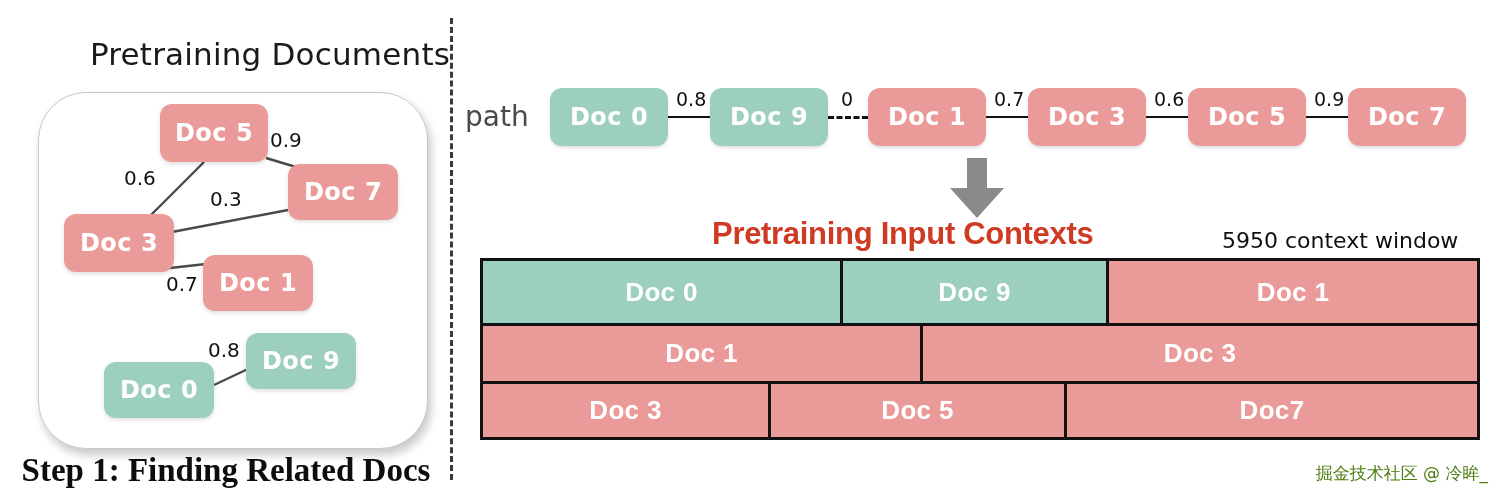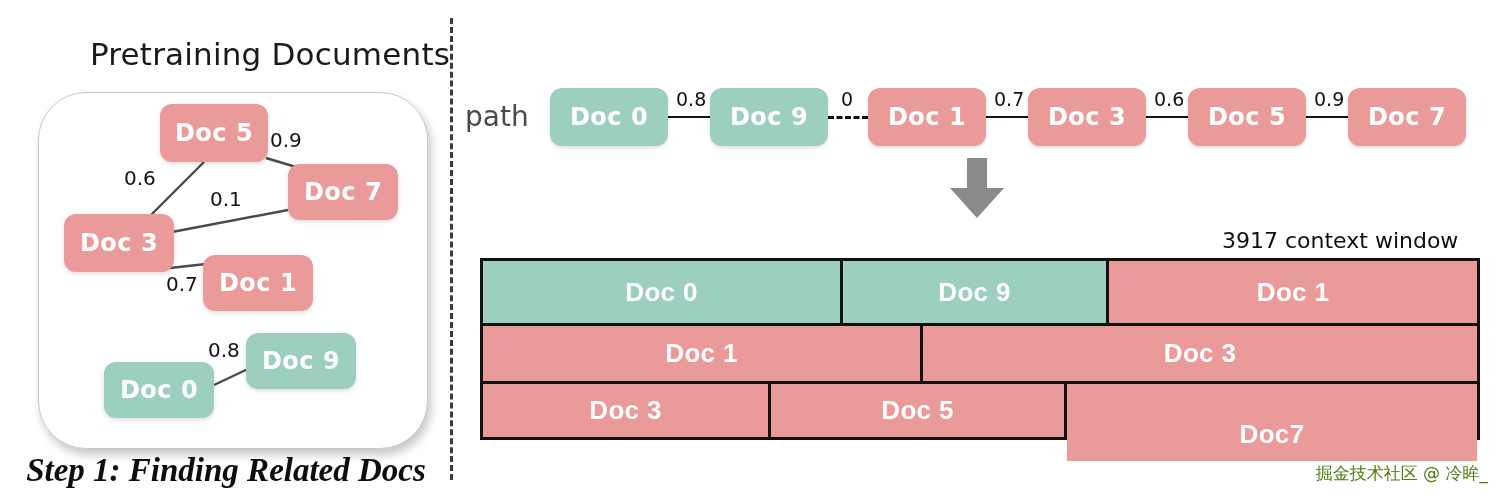--- a/index.html
+++ b/index.html
@@ -26,21 +26,21 @@
     letter-spacing:.5px;
   }
   .node.red{background:#eb9a9a;}
   .node.green{background:#9ccfbd;}
   .edge-label{
     position:absolute;font-family:"DejaVu Sans",sans-serif;font-size:20px;color:#121212;
     white-space:nowrap;
   }
   #step1-caption{
     position:absolute;left:0;top:452px;width:452px;text-align:center;
-    font-family:"Liberation Serif",serif;font-style:italic;font-weight:bold;
+    font-family:"Liberation Serif",serif;font-weight:bold;
     font-size:33px;color:#0d0d0d;
   }
   #divider{
     position:absolute;left:450px;top:18px;width:0;height:462px;
     border-left:3px dashed #3a3a3a;
   }
 
   
   #right-panel{position:absolute;left:452px;top:0;width:1048px;height:498px;}
   #path-label{
@@ -135,21 +135,21 @@
         <div class="node green" style="left: 246px; top: 333px; width: 110px; height: 56px;">
           <span>Doc 9</span>
         </div>
         <div class="node green" style="left: 104px; top: 362px; width: 110px; height: 56px;">
           <span>Doc 0</span>
         </div>
       </div>
     <div id="graph-edge-labels">
         <div class="edge-label" style="left: 270px; top: 128px;">0.9</div>
         <div class="edge-label" style="left: 124px; top: 166px;">0.6</div>
-        <div class="edge-label" style="left: 210px; top: 187px;">0.1</div>
+        <div class="edge-label" style="left: 210px; top: 187px;">0.3</div>
         <div class="edge-label" style="left: 166px; top: 272px;">0.7</div>
         <div class="edge-label" style="left: 208px; top: 338px;">0.8</div>
       </div>
 
     <div id="step1-caption">Step 1: Finding Related Docs</div>
   </div>
 
   <div id="divider"></div>
 
   <div id="right-panel">
@@ -184,22 +184,23 @@
         </div>
         <div class="pnode red" style="left: 896px; width: 118px;">
           <span>Doc 7</span>
         </div>
       </div>
 
     <svg id="down-arrow" viewBox="0 0 66 62">
       <polygon points="23,0 43,0 43,30 60,30 33,60 6,30 23,30" fill="#8a8a8a"></polygon>
     </svg>
 
-
-    <div id="window-note">3917 context window</div>
+    <div id="contexts-title">Pretraining Input Contexts</div>
+
+    <div id="window-note">5950 context window</div>
 
     <div id="context-table">
         <div class="ctx-row" style="height: 62px;">
           <div class="ctx-cell green sep" style="left: 0px; width: 360px;">
             <span>Doc 0</span>
           </div>
           <div class="ctx-cell green sep" style="left: 360px; width: 266px;">
             <span>Doc 9</span>
           </div>
           <div class="ctx-cell red" style="left: 626px; width: 368px;">
@@ -214,21 +215,21 @@
             <span>Doc 3</span>
           </div>
         </div>
         <div class="ctx-row" style="height: 56px;">
           <div class="ctx-cell red sep" style="left: 0px; width: 288px;">
             <span>Doc 3</span>
           </div>
           <div class="ctx-cell red sep" style="left: 288px; width: 296px;">
             <span>Doc 5</span>
           </div>
-          <div class="ctx-cell red" style="left: 584px; width: 410px; margin-top: 24px;">
+          <div class="ctx-cell red" style="left: 584px; width: 410px;">
             <span>Doc7</span>
           </div>
         </div>
       </div>
 
 
     <div id="watermark">掘金技术社区 @ 冷眸_</div>
   </div>
 
 </div>

